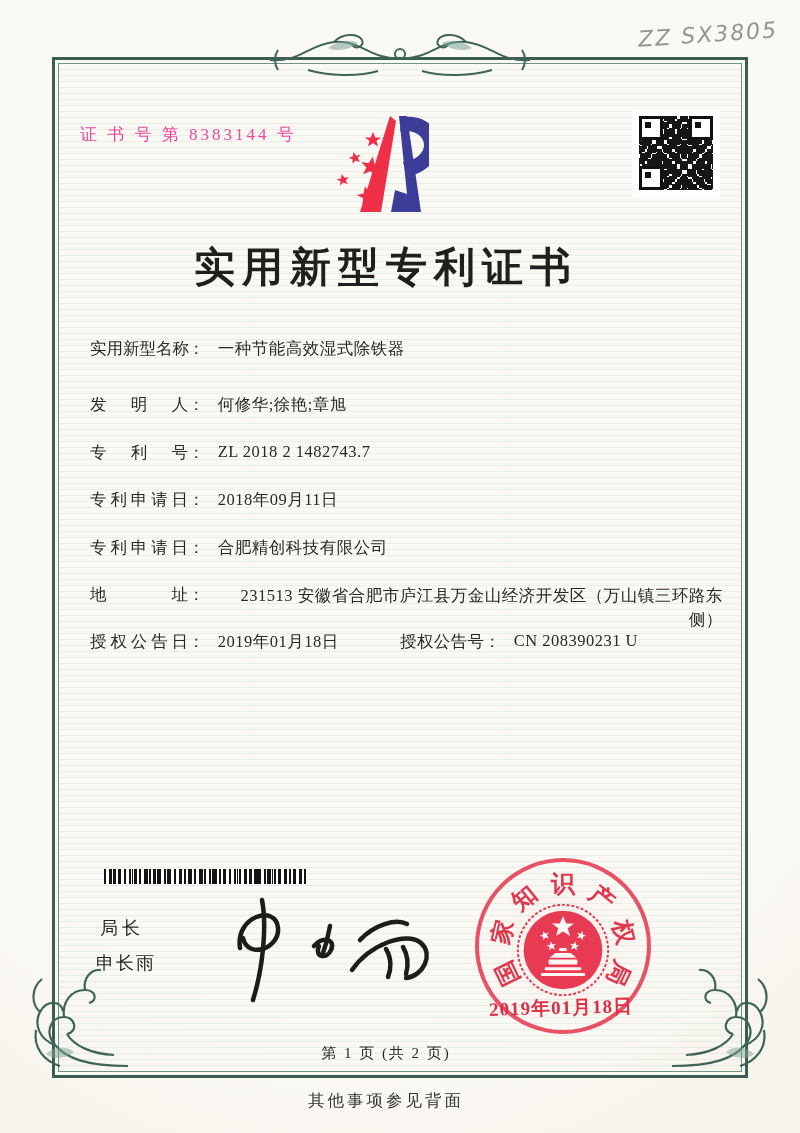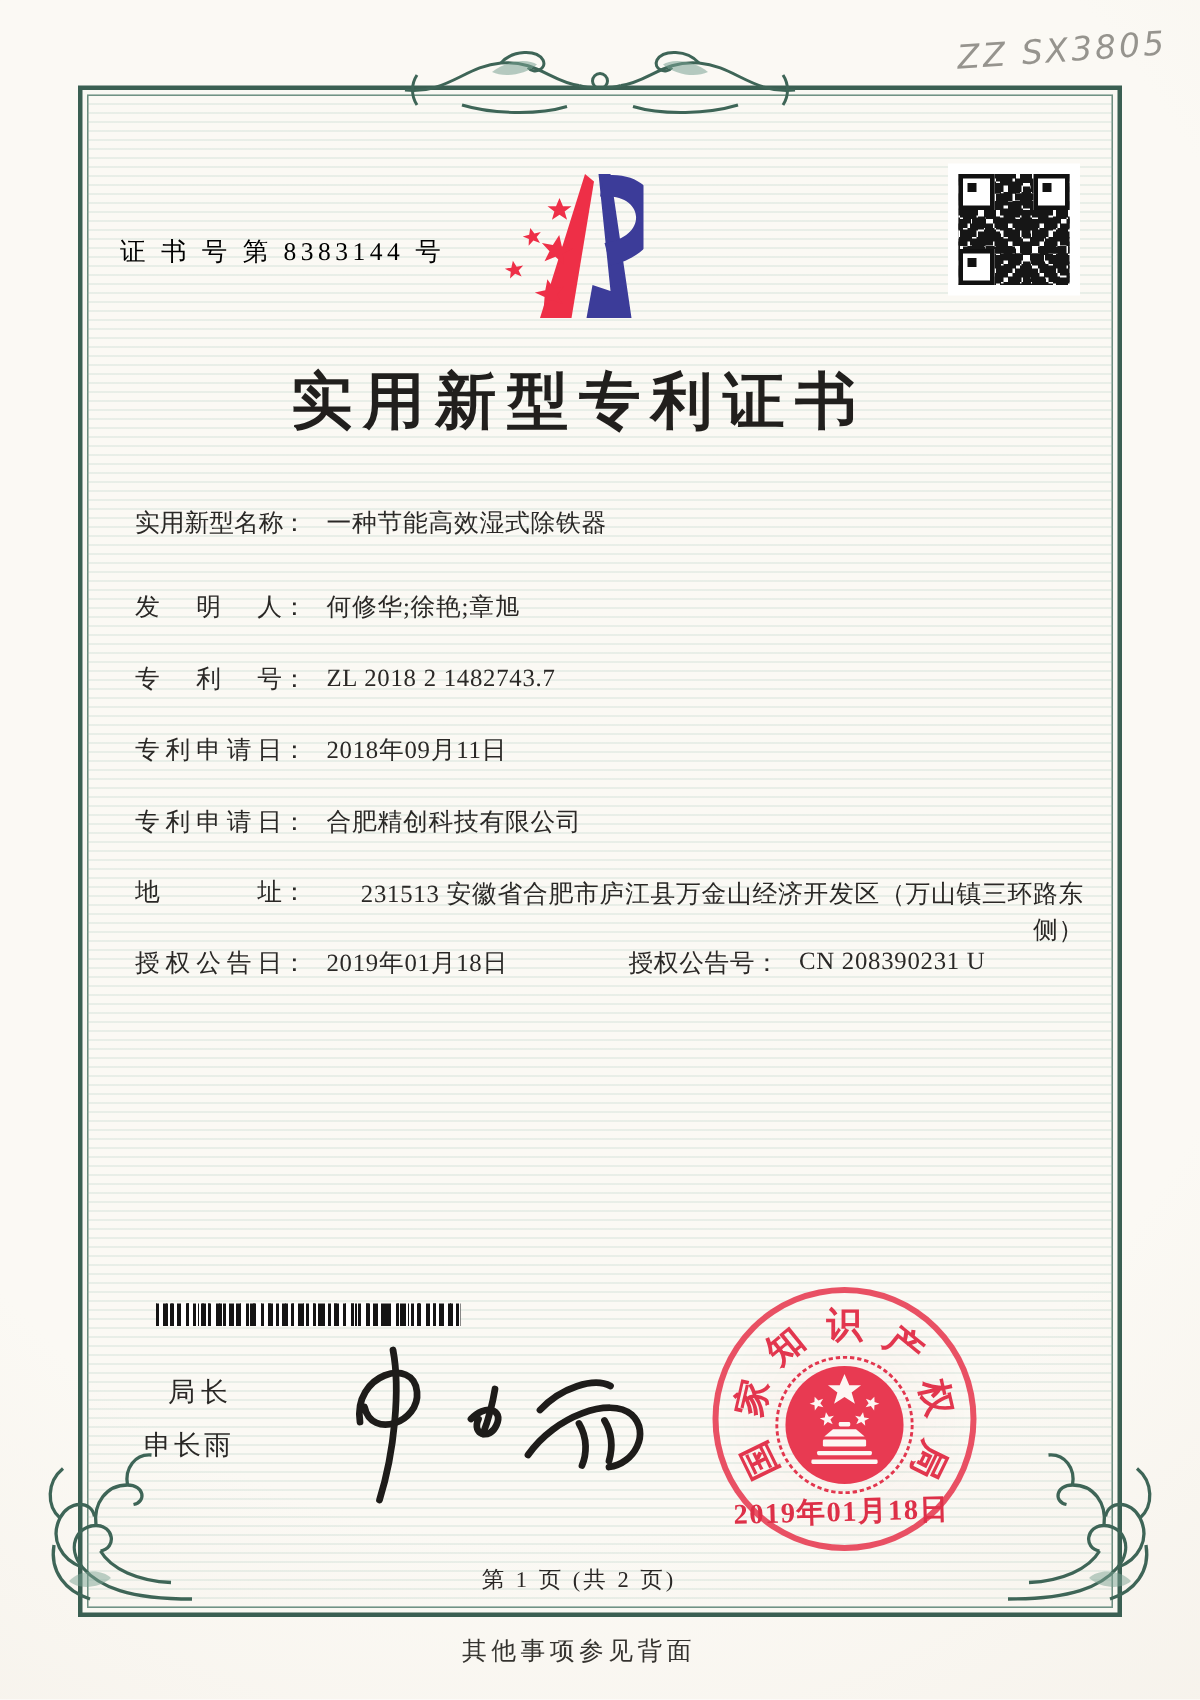--- a/index.html
+++ b/index.html
@@ -32,21 +32,21 @@
   .fl-bl{left:24px;top:966px;}
   .fl-br{left:664px;top:966px;transform:scaleX(-1);}
   .ornament-top{left:268px;top:30px;width:264px;height:50px;}
 
   
   .hand-note{
     right:22px;top:22px;
     font-family:"DejaVu Sans",sans-serif;font-style:italic;
     font-size:22px;color:#96948e;letter-spacing:2px;transform:rotate(-4deg);
   }
-  .cert-no{left:80px;top:123px;font-size:17px;letter-spacing:3px;color:#000000;margin-top:33px;}
+  .cert-no{left:80px;top:123px;font-size:17px;letter-spacing:3px;color:#ec4899;}
   .logo{left:333px;top:110px;width:96px;height:110px;}
   .qr{
     left:637px;top:114px;width:78px;height:78px;background:#fff;
     box-shadow:0 0 0 5px #fff;
   }
   .qr-mod{
     position:absolute;inset:2px;
     background:
       repeating-conic-gradient(#161616 0 25%, rgba(0,0,0,0) 0 50%) 0 0/12px 12px,
       repeating-conic-gradient(#161616 0 25%, rgba(0,0,0,0) 0 50%) 3px 3px/10px 10px,
@@ -64,40 +64,40 @@
 
   
   .frow{left:90px;font-size:16.5px;white-space:nowrap;}
   .flabel{
     display:inline-block;width:98px;text-align:justify;text-align-last:justify;
     vertical-align:top;
   }
   .fcolon{display:inline-block;vertical-align:top;}
   .fvalue{display:inline-block;margin-left:9px;vertical-align:top;letter-spacing:.5px;}
   .fvalue-wrap{white-space:normal;width:505px;line-height:23.5px;text-align:right;}
-  .grant-right{position:absolute;left:329px;top:0;}
+  .grant-right{position:absolute;left:310px;top:0;}
   .grant-right .flabel{width:84px;}
 
   
   .law{
     left:78px;top:664px;width:648px;font-size:15.5px;line-height:27.4px;
     text-align:justify;color:#2d2b29;
   }
   .law p{margin:0;text-indent:2em;}
 
   
   .barcode{
     left:104px;top:869px;width:203px;height:15px;
     background:
       repeating-linear-gradient(90deg,#141414 0 2px, rgba(0,0,0,0) 2px 5px),
       repeating-linear-gradient(90deg,#141414 0 1px, rgba(0,0,0,0) 1px 7px),
       repeating-linear-gradient(90deg, rgba(0,0,0,0) 0 9px, #141414 9px 11px),
       #fff;
   }
-  .signer-title{left:112px;top:916px;font-size:18px;letter-spacing:4px;}
+  .signer-title{left:100px;top:916px;font-size:18px;letter-spacing:4px;}
   .signer-name{left:96px;top:951px;font-size:18px;letter-spacing:2px;}
   .signature{left:210px;top:888px;width:230px;height:118px;}
 
   .seal{left:475px;top:858px;width:176px;height:176px;}
   .seal-ring{
     position:absolute;inset:0;border-radius:50%;
     border:4px solid rgba(230,57,80,.88);
     background:radial-gradient(circle, rgba(240,80,100,.05), rgba(240,80,100,0) 70%);
   }
   .seal-char{

